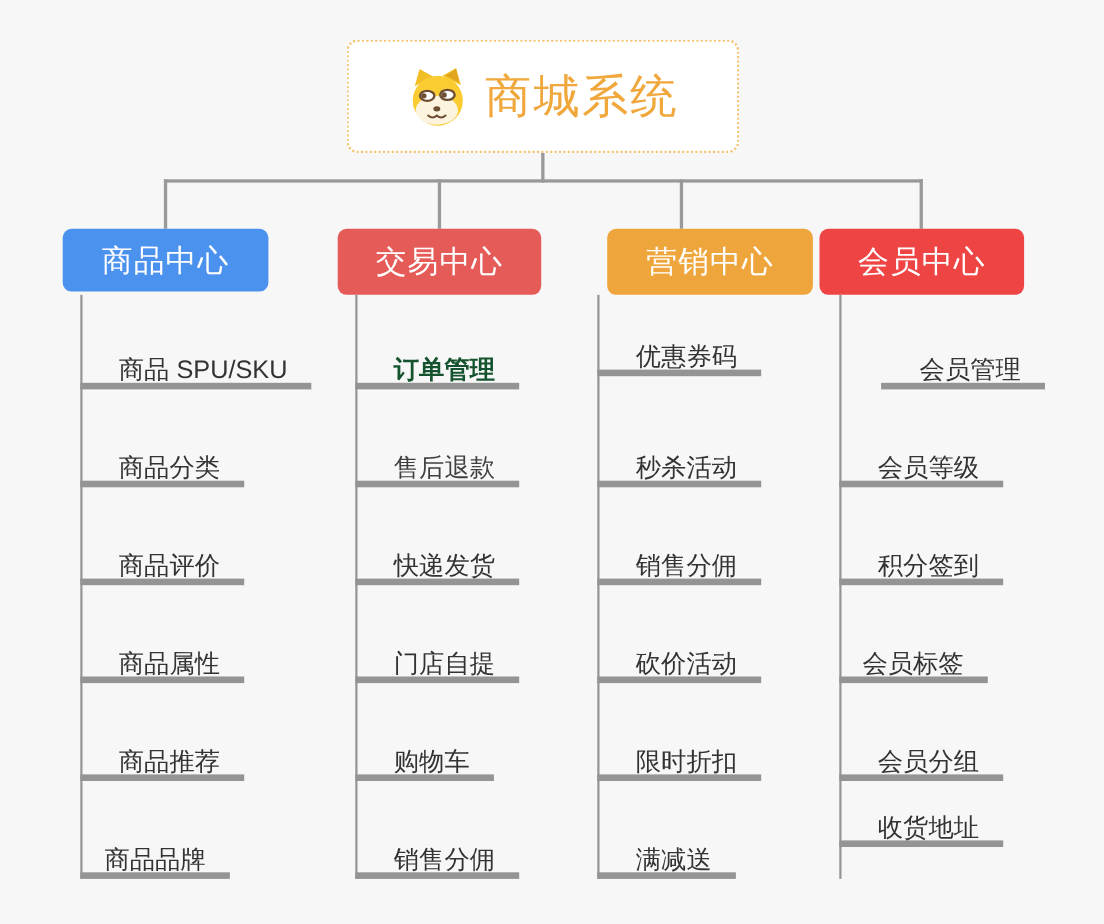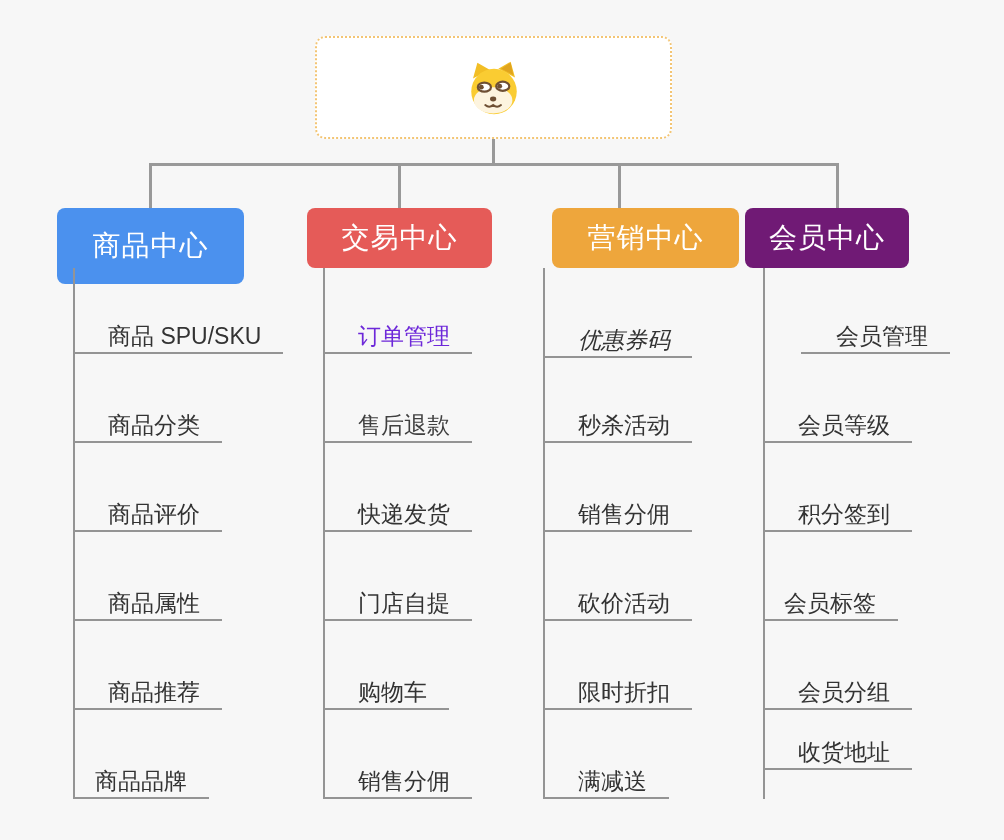--- a/index.html
+++ b/index.html
@@ -47,21 +47,21 @@
   
   .spine{position:absolute;width:2px;background:#949494;}
 
   
   .leaf{
     position:absolute;
     box-sizing:border-box;
     height:36px;
     line-height:32px;
     padding:2px 22px 0 35px;
-    border-bottom:2px solid #1d4ed8;
+    border-bottom:6px solid #1d4ed8;
     font-size:23px;
     color:#333333;
     white-space:nowrap;
     cursor:default;
   }
 </style>
 </head>
 <body>
 
 <div id="canvas">
@@ -82,54 +82,55 @@
         <circle cx="32" cy="36" r="26" fill="#FACC32"></circle>
         <ellipse cx="31" cy="46" rx="22" ry="15" fill="#FDF4DF"></ellipse>
         <ellipse cx="21" cy="31" rx="7.5" ry="5.2" fill="#FFFFFF" stroke="#6E4F33" stroke-width="2.5"></ellipse>
         <circle cx="17.5" cy="31" r="2.8" fill="#6E4F33"></circle>
         <ellipse cx="42" cy="30" rx="7.5" ry="5.2" fill="#FFFFFF" stroke="#6E4F33" stroke-width="2.5"></ellipse>
         <circle cx="38.5" cy="30" r="2.8" fill="#6E4F33"></circle>
         <ellipse cx="31" cy="44.5" rx="3.6" ry="2.8" fill="#6E4F33"></ellipse>
         <path d="M 22,51.5 Q 26.5,55.5 31,51.5 Q 35.5,55.5 40,51.5" stroke="#6E4F33" stroke-width="2.2" fill="none" stroke-linecap="round"></path>
       </svg>
     </span>
+    <span class="root-title" style="color: rgb(240, 167, 60);">商城系统</span>
   </div>
 
   <div id="branches">
-      <div class="branch-header" style="left: 57px; top: 208px; width: 187px; height: 76px; background: rgb(75, 145, 238);">
+      <div class="branch-header" style="left: 57px; top: 208px; width: 187px; height: 57px; background: rgb(75, 145, 238);">
         <span>商品中心</span>
       </div>
       <div class="spine" style="left: 73px; top: 268px; height: 531px; background: rgb(148, 148, 148);"></div>
       <div class="leaf" style="left: 73px; top: 318px; border-bottom-color: rgb(148, 148, 148); color: rgb(51, 51, 51);">商品 SPU/SKU</div>
       <div class="leaf" style="left: 73px; top: 407px; border-bottom-color: rgb(148, 148, 148); color: rgb(51, 51, 51);">商品分类</div>
       <div class="leaf" style="left: 73px; top: 496px; border-bottom-color: rgb(148, 148, 148); color: rgb(51, 51, 51);">商品评价</div>
       <div class="leaf" style="left: 73px; top: 585px; border-bottom-color: rgb(148, 148, 148); color: rgb(51, 51, 51);">商品属性</div>
       <div class="leaf" style="left: 73px; top: 674px; border-bottom-color: rgb(148, 148, 148); color: rgb(51, 51, 51);">商品推荐</div>
       <div class="leaf" style="left: 73px; top: 763px; border-bottom-color: rgb(148, 148, 148); color: rgb(51, 51, 51); padding-left: 22px;">商品品牌</div>
       <div class="branch-header" style="left: 307px; top: 208px; width: 185px; height: 60px; background: rgb(229, 91, 88);">
         <span>交易中心</span>
       </div>
       <div class="spine" style="left: 323px; top: 268px; height: 531px; background: rgb(148, 148, 148);"></div>
-      <div class="leaf" style="left: 323px; top: 318px; border-bottom-color: rgb(148, 148, 148); color: #6d28d9;">订单管理</div>
+      <div class="leaf" style="left: 323px; top: 318px; border-bottom-color: rgb(148, 148, 148); color: #14532d; font-weight: bold;">订单管理</div>
       <div class="leaf" style="left: 323px; top: 407px; border-bottom-color: rgb(148, 148, 148); color: #404040;">售后退款</div>
       <div class="leaf" style="left: 323px; top: 496px; border-bottom-color: rgb(148, 148, 148); color: rgb(51, 51, 51);">快递发货</div>
       <div class="leaf" style="left: 323px; top: 585px; border-bottom-color: rgb(148, 148, 148); color: rgb(51, 51, 51);">门店自提</div>
       <div class="leaf" style="left: 323px; top: 674px; border-bottom-color: rgb(148, 148, 148); color: rgb(51, 51, 51);">购物车</div>
       <div class="leaf" style="left: 323px; top: 763px; border-bottom-color: rgb(148, 148, 148); color: rgb(51, 51, 51);">销售分佣</div>
       <div class="branch-header" style="left: 552px; top: 208px; width: 187px; height: 60px; background: rgb(238, 166, 60);">
         <span>营销中心</span>
       </div>
       <div class="spine" style="left: 543px; top: 268px; height: 531px; background: rgb(148, 148, 148);"></div>
-      <div class="leaf" style="left: 543px; top: 322px; border-bottom-color: rgb(148, 148, 148); color: rgb(51, 51, 51); font-style: italic;">优惠券码</div>
+      <div class="leaf" style="left: 543px; top: 306px; border-bottom-color: rgb(148, 148, 148); color: rgb(51, 51, 51);">优惠券码</div>
       <div class="leaf" style="left: 543px; top: 407px; border-bottom-color: rgb(148, 148, 148); color: rgb(51, 51, 51);">秒杀活动</div>
       <div class="leaf" style="left: 543px; top: 496px; border-bottom-color: rgb(148, 148, 148); color: rgb(51, 51, 51);">销售分佣</div>
       <div class="leaf" style="left: 543px; top: 585px; border-bottom-color: rgb(148, 148, 148); color: rgb(51, 51, 51);">砍价活动</div>
       <div class="leaf" style="left: 543px; top: 674px; border-bottom-color: rgb(148, 148, 148); color: rgb(51, 51, 51);">限时折扣</div>
       <div class="leaf" style="left: 543px; top: 763px; border-bottom-color: rgb(148, 148, 148); color: rgb(51, 51, 51);">满减送</div>
-      <div class="branch-header" style="left: 745px; top: 208px; width: 164px; height: 60px; background: #701a75;">
+      <div class="branch-header" style="left: 745px; top: 208px; width: 186px; height: 60px; background: #ef4444;">
         <span>会员中心</span>
       </div>
       <div class="spine" style="left: 763px; top: 268px; height: 531px; background: rgb(148, 148, 148);"></div>
       <div class="leaf" style="left: 763px; top: 318px; border-bottom-color: rgb(148, 148, 148); color: rgb(51, 51, 51); margin-left: 38px;">会员管理</div>
       <div class="leaf" style="left: 763px; top: 407px; border-bottom-color: rgb(148, 148, 148); color: rgb(51, 51, 51);">会员等级</div>
       <div class="leaf" style="left: 763px; top: 496px; border-bottom-color: rgb(148, 148, 148); color: rgb(51, 51, 51);">积分签到</div>
       <div class="leaf" style="left: 763px; top: 585px; border-bottom-color: rgb(148, 148, 148); color: rgb(51, 51, 51); padding-left: 21px;">会员标签</div>
       <div class="leaf" style="left: 763px; top: 674px; border-bottom-color: rgb(148, 148, 148); color: rgb(51, 51, 51);">会员分组</div>
       <div class="leaf" style="left: 763px; top: 734px; border-bottom-color: rgb(148, 148, 148); color: rgb(51, 51, 51);">收货地址</div>
     </div>

